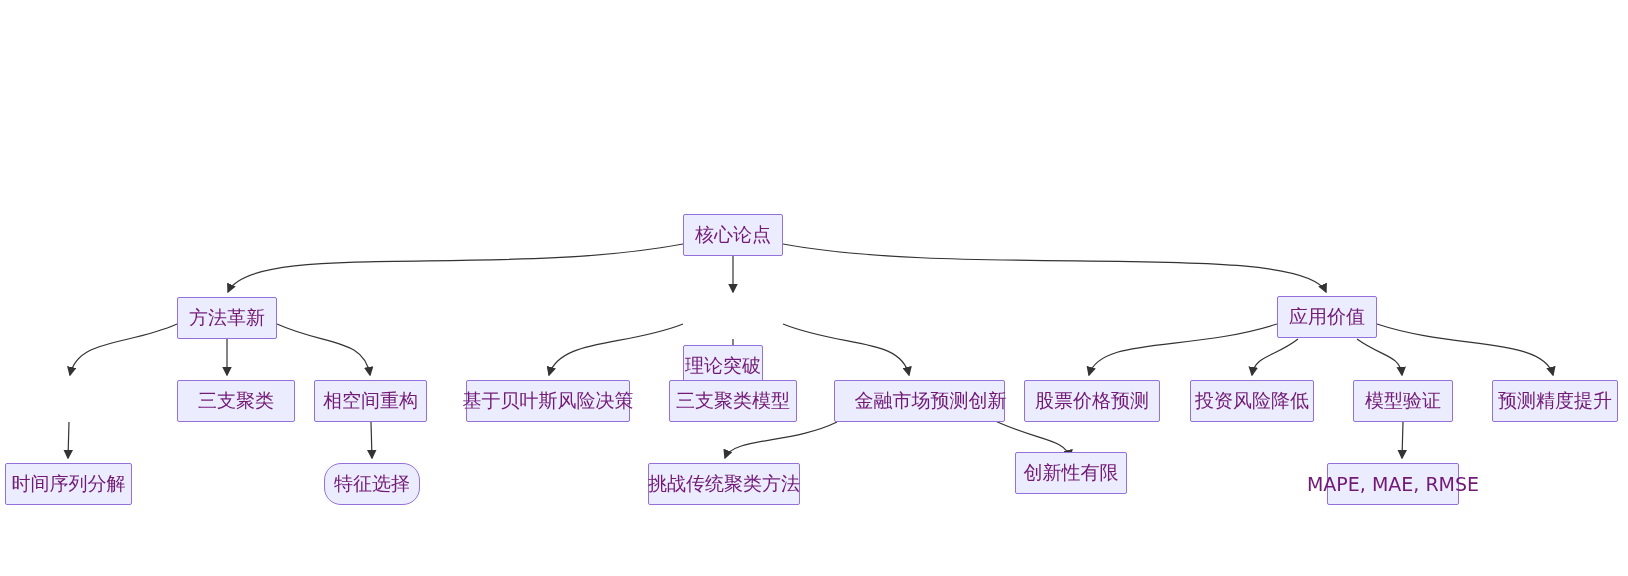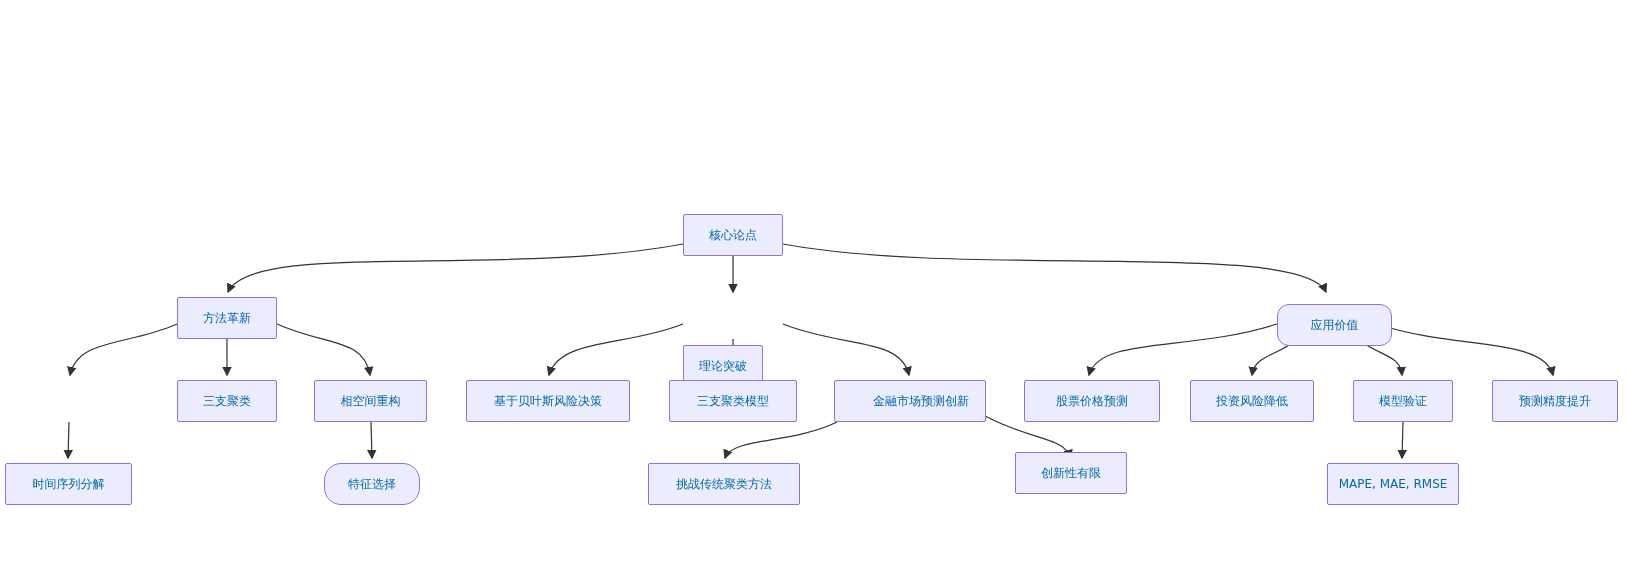--- a/index.html
+++ b/index.html
@@ -24,22 +24,22 @@
   .node {
     position: absolute;
     height: 42px;
     box-sizing: border-box;
     background: #ECECFF;
     border: 1px solid #9370DB;
     border-radius: 2px;
     display: flex;
     align-items: center;
     justify-content: center;
-    font-size: 12px;
-    color: #0369a1;
+    font-size: 19px;
+    color: #701a75;
     white-space: nowrap;
     text-align: center;
   }
 </style>
 </head>
 <body>
 
 <div id="canvas">
 
   <svg id="edge-layer" viewBox="0 0 1628 576" xmlns="http://www.w3.org/2000/svg">
@@ -65,27 +65,27 @@
     <path class="edge" d="M 371 422 L 372 458" marker-end="url(#arrow)"></path>
     <path class="edge" d="M 837 422 C 792 444, 733 437, 725 458" marker-end="url(#arrow)"></path>
     <path class="edge" d="M 985 416 C 1035 442, 1065 437, 1070 458" marker-end="url(#arrow)"></path>
     <path class="edge" d="M 1403 422 L 1402 458" marker-end="url(#arrow)"></path>
   </svg>
 
   <div class="node" style="left:683px; top:214px; width:100px;">核心论点</div>
 
   <div class="node" style="left:177px; top:297px; width:100px;">方法革新</div>
   <div class="node" style="left:683px; top:297px; width:80px;margin-top:48px;">理论突破</div>
-  <div class="node" style="left:1277px; top:304px; width:115px;border-radius:12px;">应用价值</div>
+  <div class="node" style="left:1277px; top:296px; width:100px;">应用价值</div>
 
-  <div class="node" style="left:177px; top:380px; width:100px;">三支聚类</div>
+  <div class="node" style="left:177px; top:380px; width:118px;">三支聚类</div>
   <div class="node" style="left:314px; top:380px; width:113px;">相空间重构</div>
   <div class="node" style="left:466px; top:380px; width:164px;">基于贝叶斯风险决策</div>
   <div class="node" style="left:669px; top:380px; width:128px;">三支聚类模型</div>
-  <div class="node" style="left:834px; top:380px; width:152px;padding-left:22px;">金融市场预测创新</div>
+  <div class="node" style="left:834px; top:380px; width:171px;padding-left:22px;">金融市场预测创新</div>
   <div class="node" style="left:1024px; top:380px; width:136px;">股票价格预测</div>
   <div class="node" style="left:1190px; top:380px; width:124px;">投资风险降低</div>
   <div class="node" style="left:1353px; top:380px; width:100px;">模型验证</div>
   <div class="node" style="left:1492px; top:380px; width:126px;">预测精度提升</div>
 
   <div class="node" style="left:5px; top:463px; width:127px;">时间序列分解</div>
   <div class="node" style="left:324px; top:463px; width:96px;border-radius:17px;">特征选择</div>
   <div class="node" style="left:648px; top:463px; width:152px;">挑战传统聚类方法</div>
   <div class="node" style="left:1015px; top:452px; width:112px;">创新性有限</div>
   <div class="node" style="left:1327px; top:463px; width:132px;">MAPE, MAE, RMSE</div>

